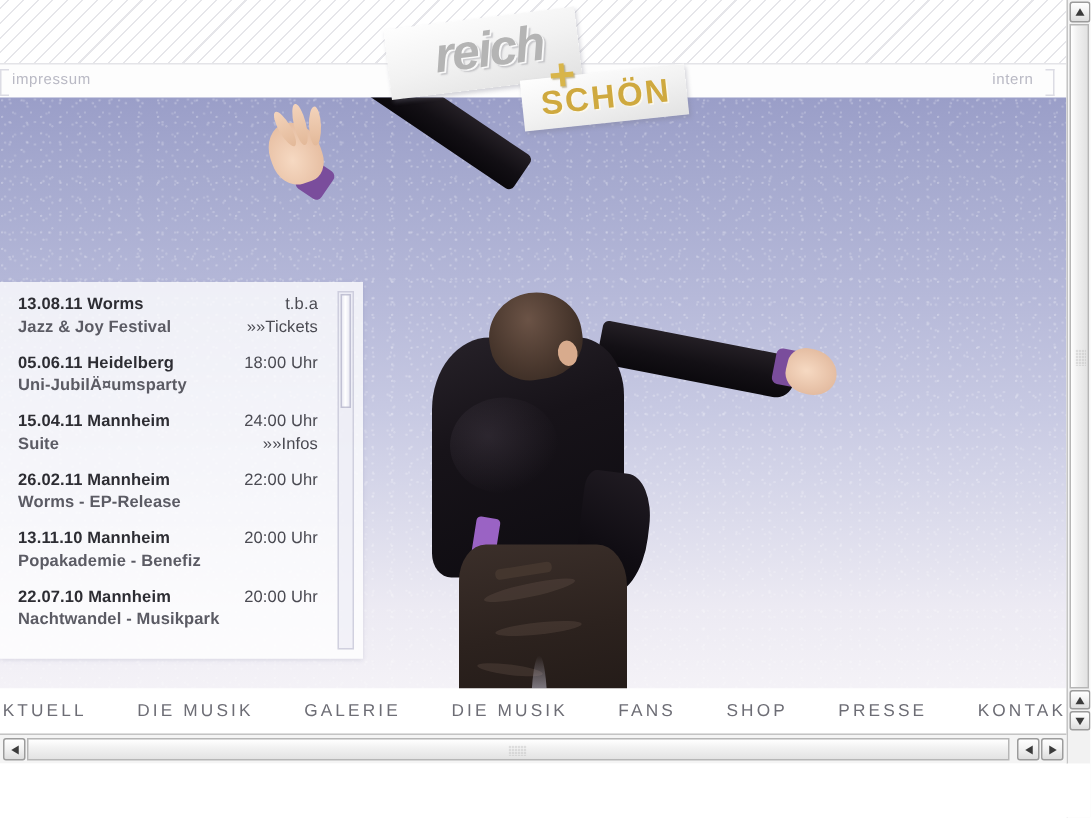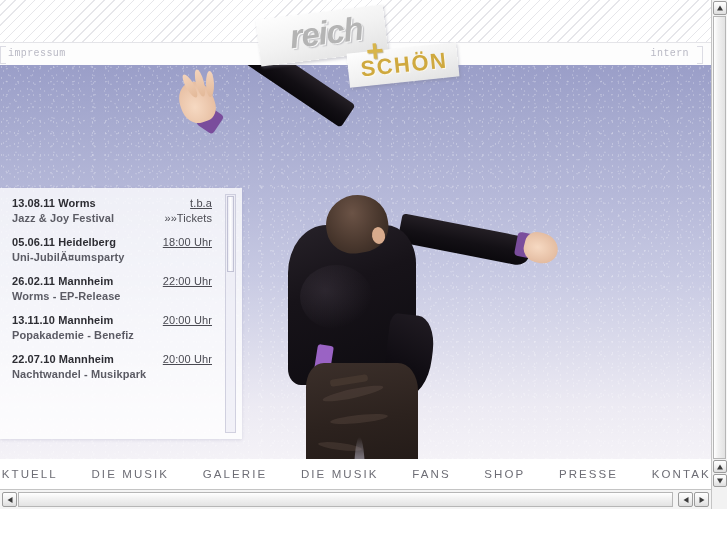--- a/index.html
+++ b/index.html
@@ -49,21 +49,21 @@
     background: #fdfdfd;
     border-top: 1px solid #e4e4e8;
     border-bottom: 1px solid #d9d9e2;
   }
   .util-link {
     position: absolute;
     top: 5px;
     font-size: 10px;
     letter-spacing: 0.4px;
     color: #b9b9c4;
-    font-family: Liberation Mono, monospace;
+    font-family: Liberation Sans, sans-serif;
     cursor: pointer;
     white-space: nowrap;
     text-align: right;
   }
   #impressum-link { left: 8px; }
   #intern-link    { right: 22px; }
 
   
   .util-tick {
     position: absolute;
@@ -279,21 +279,20 @@
   .date-head {
     font-size: 11px;
     font-weight: bold;
     color: #2d2d33;
     letter-spacing: .1px;
   }
   .date-time {
     font-size: 11px;
     color: #4a4a52;
     letter-spacing: .1px;
-    text-decoration: underline;
   }
   .date-sub {
     font-size: 11px;
     color: #5b5b64;
     letter-spacing: .1px;
     font-weight: bold;
   }
   .date-action {
     font-size: 11px;
     color: #4a4a52;
@@ -577,20 +576,30 @@
           <div class="date-row">
             <span class="date-head">05.06.11 Heidelberg</span>
             <span class="date-time">18:00 Uhr</span>
           </div>
           <div class="date-row">
             <span class="date-sub">Uni-JubilÄ¤umsparty</span>
             <span class="date-action date-spacer"></span>
           </div>
         </div>
 
+        <div class="date-entry">
+          <div class="date-row">
+            <span class="date-head">15.04.11 Mannheim</span>
+            <span class="date-time">24:00 Uhr</span>
+          </div>
+          <div class="date-row">
+            <span class="date-sub">Suite</span>
+            <span class="date-action">»»Infos</span>
+          </div>
+        </div>
 
         <div class="date-entry">
           <div class="date-row">
             <span class="date-head">26.02.11 Mannheim</span>
             <span class="date-time">22:00 Uhr</span>
           </div>
           <div class="date-row">
             <span class="date-sub">Worms - EP-Release</span>
             <span class="date-action date-spacer"></span>
           </div>

